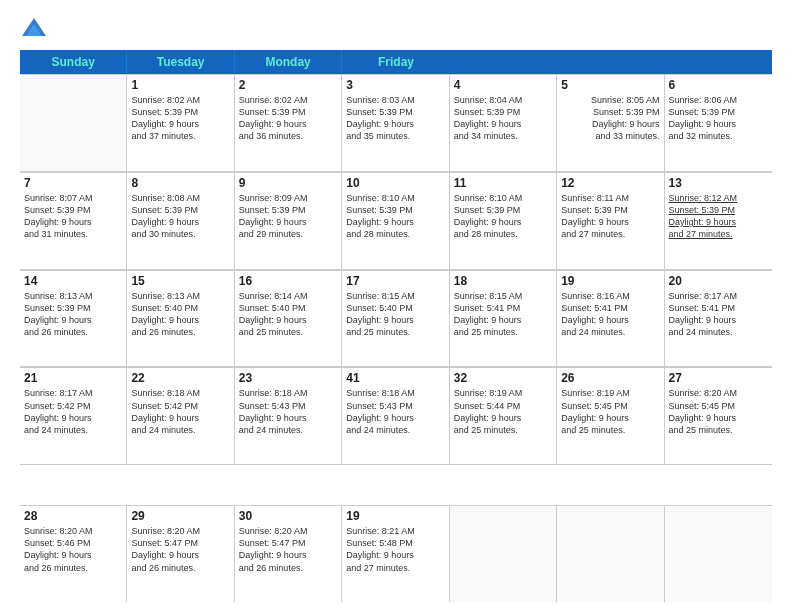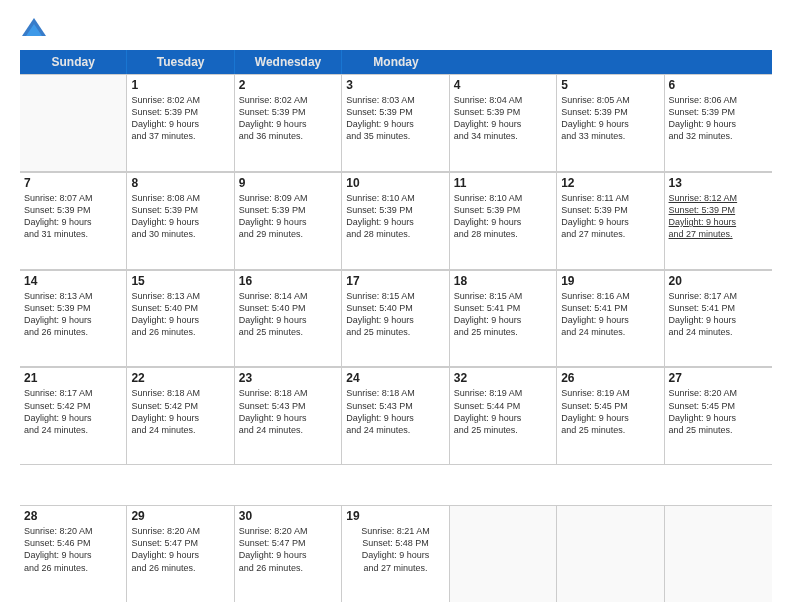--- a/index.html
+++ b/index.html
@@ -56,21 +56,21 @@
       flex: 1;
       display: flex;
       flex-direction: column;
     }
     .cal-header {
       display: grid;
       grid-template-columns: repeat(7, 1fr);
       background: #1565C0;
     }
     .cal-header-cell {
-      color: #e5e5e5;
+      color: #5eead4;
       font-size: 12px;
       font-weight: bold;
       padding: 5px 4px;
       text-align: center;
       border-right: 1px solid #1976D2;
     }
     .cal-header-cell:last-child { border-right: none; }
     .cal-body {
       flex: 1;
       display: flex;
@@ -123,22 +123,22 @@
     <div class="title-block">
       <div class="month-title"></div>
       <div class="location"></div>
     </div>
   </div>
 
   <div class="calendar">
     <div class="cal-header">
     <div class="cal-header-cell">Sunday</div>
         <div class="cal-header-cell">Tuesday</div>
-        <div class="cal-header-cell">Wednesday</div>
         <div class="cal-header-cell">Monday</div>
+        <div class="cal-header-cell">Friday</div>
       </div>
     <div class="cal-body">
     <div class="cal-row">
           <div class="cal-cell empty"></div>
           <div class="cal-cell">
             <div class="day-num">1</div>
             <div class="cell-info" style="white-space: pre-line;">Sunrise: 8:02 AM
 Sunset: 5:39 PM
 Daylight: 9 hours
 and 37 minutes.</div>
@@ -159,21 +159,21 @@
           </div>
           <div class="cal-cell">
             <div class="day-num">4</div>
             <div class="cell-info" style="white-space: pre-line;">Sunrise: 8:04 AM
 Sunset: 5:39 PM
 Daylight: 9 hours
 and 34 minutes.</div>
           </div>
           <div class="cal-cell">
             <div class="day-num">5</div>
-            <div class="cell-info" style="white-space: pre-line;">Sunrise: 8:05 AM
+            <div class="cell-info" style="white-space: pre-line; text-align: right;">Sunrise: 8:05 AM
 Sunset: 5:39 PM
 Daylight: 9 hours
 and 33 minutes.</div>
           </div>
           <div class="cal-cell">
             <div class="day-num">6</div>
             <div class="cell-info" style="white-space: pre-line;">Sunrise: 8:06 AM
 Sunset: 5:39 PM
 Daylight: 9 hours
 and 32 minutes.</div>
@@ -297,21 +297,21 @@
 and 24 minutes.</div>
           </div>
           <div class="cal-cell">
             <div class="day-num">23</div>
             <div class="cell-info" style="white-space: pre-line;">Sunrise: 8:18 AM
 Sunset: 5:43 PM
 Daylight: 9 hours
 and 24 minutes.</div>
           </div>
           <div class="cal-cell">
-            <div class="day-num">24</div>
+            <div class="day-num">41</div>
             <div class="cell-info" style="white-space: pre-line;">Sunrise: 8:18 AM
 Sunset: 5:43 PM
 Daylight: 9 hours
 and 24 minutes.</div>
           </div>
           <div class="cal-cell">
             <div class="day-num">32</div>
             <div class="cell-info" style="white-space: pre-line;">Sunrise: 8:19 AM
 Sunset: 5:44 PM
 Daylight: 9 hours
@@ -349,21 +349,21 @@
           </div>
           <div class="cal-cell">
             <div class="day-num">30</div>
             <div class="cell-info" style="white-space: pre-line;">Sunrise: 8:20 AM
 Sunset: 5:47 PM
 Daylight: 9 hours
 and 26 minutes.</div>
           </div>
           <div class="cal-cell">
             <div class="day-num">19</div>
-            <div class="cell-info" style="white-space: pre-line; text-align: center;">Sunrise: 8:21 AM
+            <div class="cell-info" style="white-space: pre-line;">Sunrise: 8:21 AM
 Sunset: 5:48 PM
 Daylight: 9 hours
 and 27 minutes.</div>
           </div>
           <div class="cal-cell empty"></div>
           <div class="cal-cell empty"></div>
           <div class="cal-cell empty"></div>
         </div>
       </div>
   </div>

